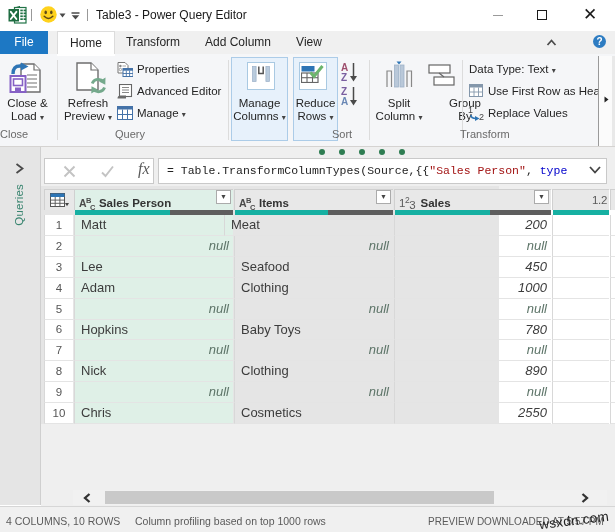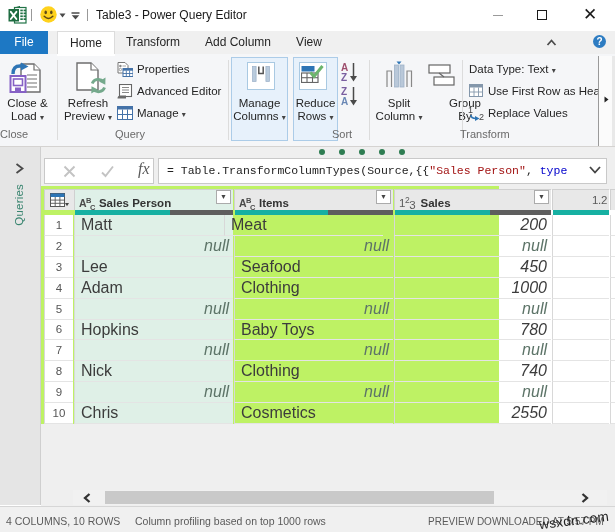--- a/index.html
+++ b/index.html
@@ -37,27 +37,27 @@
 #midstrip { position:absolute; left:41px; top:147px; width:574px; height:10px; background:#efefef; }
 #formrow { position:absolute; left:41px; top:157px; width:574px; height:33px; background:#efefef; }
 #fbtns { position:absolute; left:3px; top:1px; width:110px; height:26px; background:#fff; border:1px solid #c9c9c9; }
 #finput { position:absolute; left:117px; top:1px; width:449px; height:26px; background:#fff; border:1px solid #c9c9c9; font-family:"Liberation Mono", monospace; font-size:11.5px; color:#222; line-height:24px; white-space:nowrap; overflow:hidden; padding-left:8px; }
 
 
 #sidebar { position:absolute; left:0; top:147px; width:41px; height:358px; background:#e5e5e5; border-right:1px solid #cfcfcf; }
 #queries-label { position:absolute; left:13px; top:37px; font-size:11.5px; color:#3a8570; transform:rotate(180deg); writing-mode:vertical-rl; letter-spacing:0.2px; }
 
 
-#grid { position:absolute; left:41px; top:186px; width:458px; height:302px; background:#bef264; }
+#grid { position:absolute; left:41px; top:186px; width:458px; height:302px; background:#e5e5e5; }
 .hcell { position:absolute; top:3px; height:21px; background:#e8e8e8; border-left:1px solid #d0d0d0; border-top:1px solid #d0d0d0; font-size:11.5px; font-weight:bold; color:#333; line-height:21px; white-space:nowrap; overflow:hidden; }
 .qbar { position:absolute; top:24px; height:5px; background:#fff; }
 .qteal { position:absolute; left:0; top:0; height:5px; background:#16b0a2; }
 .qdark { position:absolute; top:0; height:5px; background:#5e5e5e; }
 .rnum { position:absolute; width:29px; font-size:11.5px; color:#555; text-align:center; background:#fff; border-left:1px solid #d8d8d8; border-bottom:1px solid #e4e4e4; }
-.cell { position:absolute; font-size:16px; color:#3c3c3c; border-left:1px solid #d8d8d8; border-bottom:1px solid #e4e4e4; white-space:nowrap; overflow:hidden; padding:0 6px; }
+.cell { position:absolute; font-size:13px; color:#3c3c3c; border-left:1px solid #d8d8d8; border-bottom:1px solid #e4e4e4; white-space:nowrap; overflow:hidden; padding:0 6px; }
 .green { background:#dff0e7; }
 .nullv { font-style:italic; color:#5d7468; text-align:right; padding-right:4px !important; }
 .numv { font-style:italic; text-align:right; padding-right:4px !important; }
 .typeicon { font-weight:bold; color:#4a4a4a; font-size:10.5px; margin-right:4px; letter-spacing:-0.5px; }
 .typeicon sup { font-size:7.5px; vertical-align:4px; }
 .typeicon sub { font-size:7.5px; vertical-align:-3px; margin-left:-1px; }
 .numicon { font-weight:normal; color:#5a5a5a; font-size:11.5px; margin-right:5px; }
 .numicon sup { font-size:8.5px; vertical-align:4px; margin:0 -0.5px; }
 .hdd { position:absolute; top:4px; width:15px; height:14px; background:#fff; border:1px solid #ababab; text-align:center; line-height:12px; font-size:7px; color:#444; }
 
@@ -370,21 +370,21 @@
       <div class="cell" style="left:569px;top:134px;width:5px;height:20px;border-right:none;"></div>
       <div class="rnum" style="left:3px;top:154px;height:21px;line-height:20px;">7</div>
       <div class="cell green nullv" style="left:33px;top:154px;width:159px;height:21px;line-height:20px;">null</div>
       <div class="cell nullv" style="left:193px;top:154px;width:159px;height:21px;line-height:20px;">null</div>
       <div class="cell nullv" style="left:353px;top:154px;width:157px;height:21px;line-height:20px;">null</div>
       <div class="cell" style="left:511px;top:154px;width:57px;height:21px;line-height:20px;"></div>
       <div class="cell" style="left:569px;top:154px;width:5px;height:21px;border-right:none;"></div>
       <div class="rnum" style="left:3px;top:175px;height:21px;line-height:20px;">8</div>
       <div class="cell green" style="left:33px;top:175px;width:159px;height:21px;line-height:20px;">Nick</div>
       <div class="cell" style="left:193px;top:175px;width:159px;height:21px;line-height:20px;">Clothing</div>
-      <div class="cell numv" style="left:353px;top:175px;width:157px;height:21px;line-height:20px;">740</div>
+      <div class="cell numv" style="left:353px;top:175px;width:157px;height:21px;line-height:20px;">890</div>
       <div class="cell" style="left:511px;top:175px;width:57px;height:21px;line-height:20px;"></div>
       <div class="cell" style="left:569px;top:175px;width:5px;height:21px;border-right:none;"></div>
       <div class="rnum" style="left:3px;top:196px;height:21px;line-height:20px;">9</div>
       <div class="cell green nullv" style="left:33px;top:196px;width:159px;height:21px;line-height:20px;">null</div>
       <div class="cell nullv" style="left:193px;top:196px;width:159px;height:21px;line-height:20px;">null</div>
       <div class="cell nullv" style="left:353px;top:196px;width:157px;height:21px;line-height:20px;">null</div>
       <div class="cell" style="left:511px;top:196px;width:57px;height:21px;line-height:20px;"></div>
       <div class="cell" style="left:569px;top:196px;width:5px;height:21px;border-right:none;"></div>
       <div class="rnum" style="left:3px;top:217px;height:21px;line-height:20px;">10</div>
       <div class="cell" style="left:193px;top:217px;width:159px;height:21px;line-height:20px;">Cosmetics</div>

